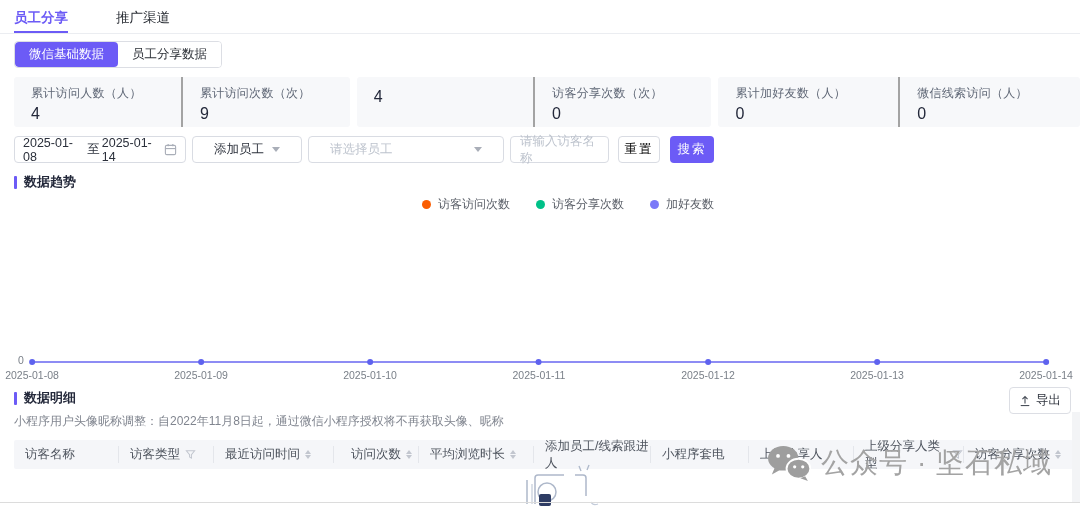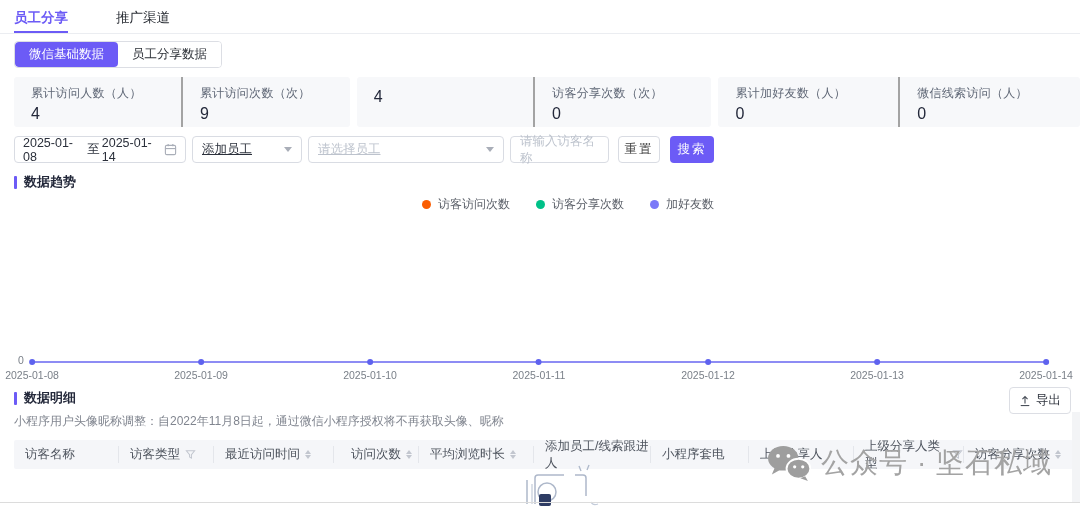--- a/index.html
+++ b/index.html
@@ -25,29 +25,29 @@
   .stat-cell + .stat-cell { border-left:2px solid #a3a3a3; }
   .stat-label { font-size:12px; color:#5f6776; letter-spacing:.3px; }
   .stat-value { font-size:16px; color:#23283a; margin-top:3px; }
 
   
   .filter-row { display:flex; align-items:center; margin:9px 0 0 14px; height:27px; gap:6px; }
   .ctl { height:27px; border:1px solid #d9dce3; border-radius:4px; background:#fff;
          display:flex; align-items:center; font-size:12.5px; }
   .date-range { width:172px; justify-content:space-between; padding:0 8px; color:#2b303b; }
   .date-range .sep { color:#2b303b; margin:0 2px; }
-  .select { justify-content:space-between; padding:0 9px;text-decoration:underline; }
+  .select { justify-content:space-between; padding:0 21px; }
   .select.staff-type { width:110px; color:#2b303b; }
   .select.staff-pick { width:196px; color:#bdc3cd; }
   .input { width:99px; padding:0 9px; color:#bdc3cd; }
   .caret { width:0; height:0; border-left:4px solid transparent; border-right:4px solid transparent;
            border-top:5px solid #a9aeb8; }
   .btn { height:27px; border-radius:4px; font-size:12.5px; display:flex; align-items:center;
          justify-content:center; cursor:pointer; }
-  .btn-reset { width:42px; border:1px solid #d9dce3; background:#fff; color:#404040; margin-left:3px; letter-spacing:2px;}
+  .btn-reset { width:42px; border:1px solid #d9dce3; background:#fff; color:#000000; margin-left:3px; letter-spacing:2px;}
   .btn-search { width:44px; background:#6c5bf6; color:#fff; margin-left:4px; letter-spacing:2px;}
 
   
   .sec-title { display:flex; align-items:center; margin-left:14px; }
   .sec-bar { width:3px; height:13px; background:#6c5bf6; border-radius:1px; margin-right:7px; }
   .sec-text { font-size:13px; font-weight:bold; color:#23283a; }
   .trend-title { margin-top:10px; }
 
   
   .legend { display:flex; justify-content:center; gap:26px; margin-top:6px; height:14px; transform:translateX(28px); }

